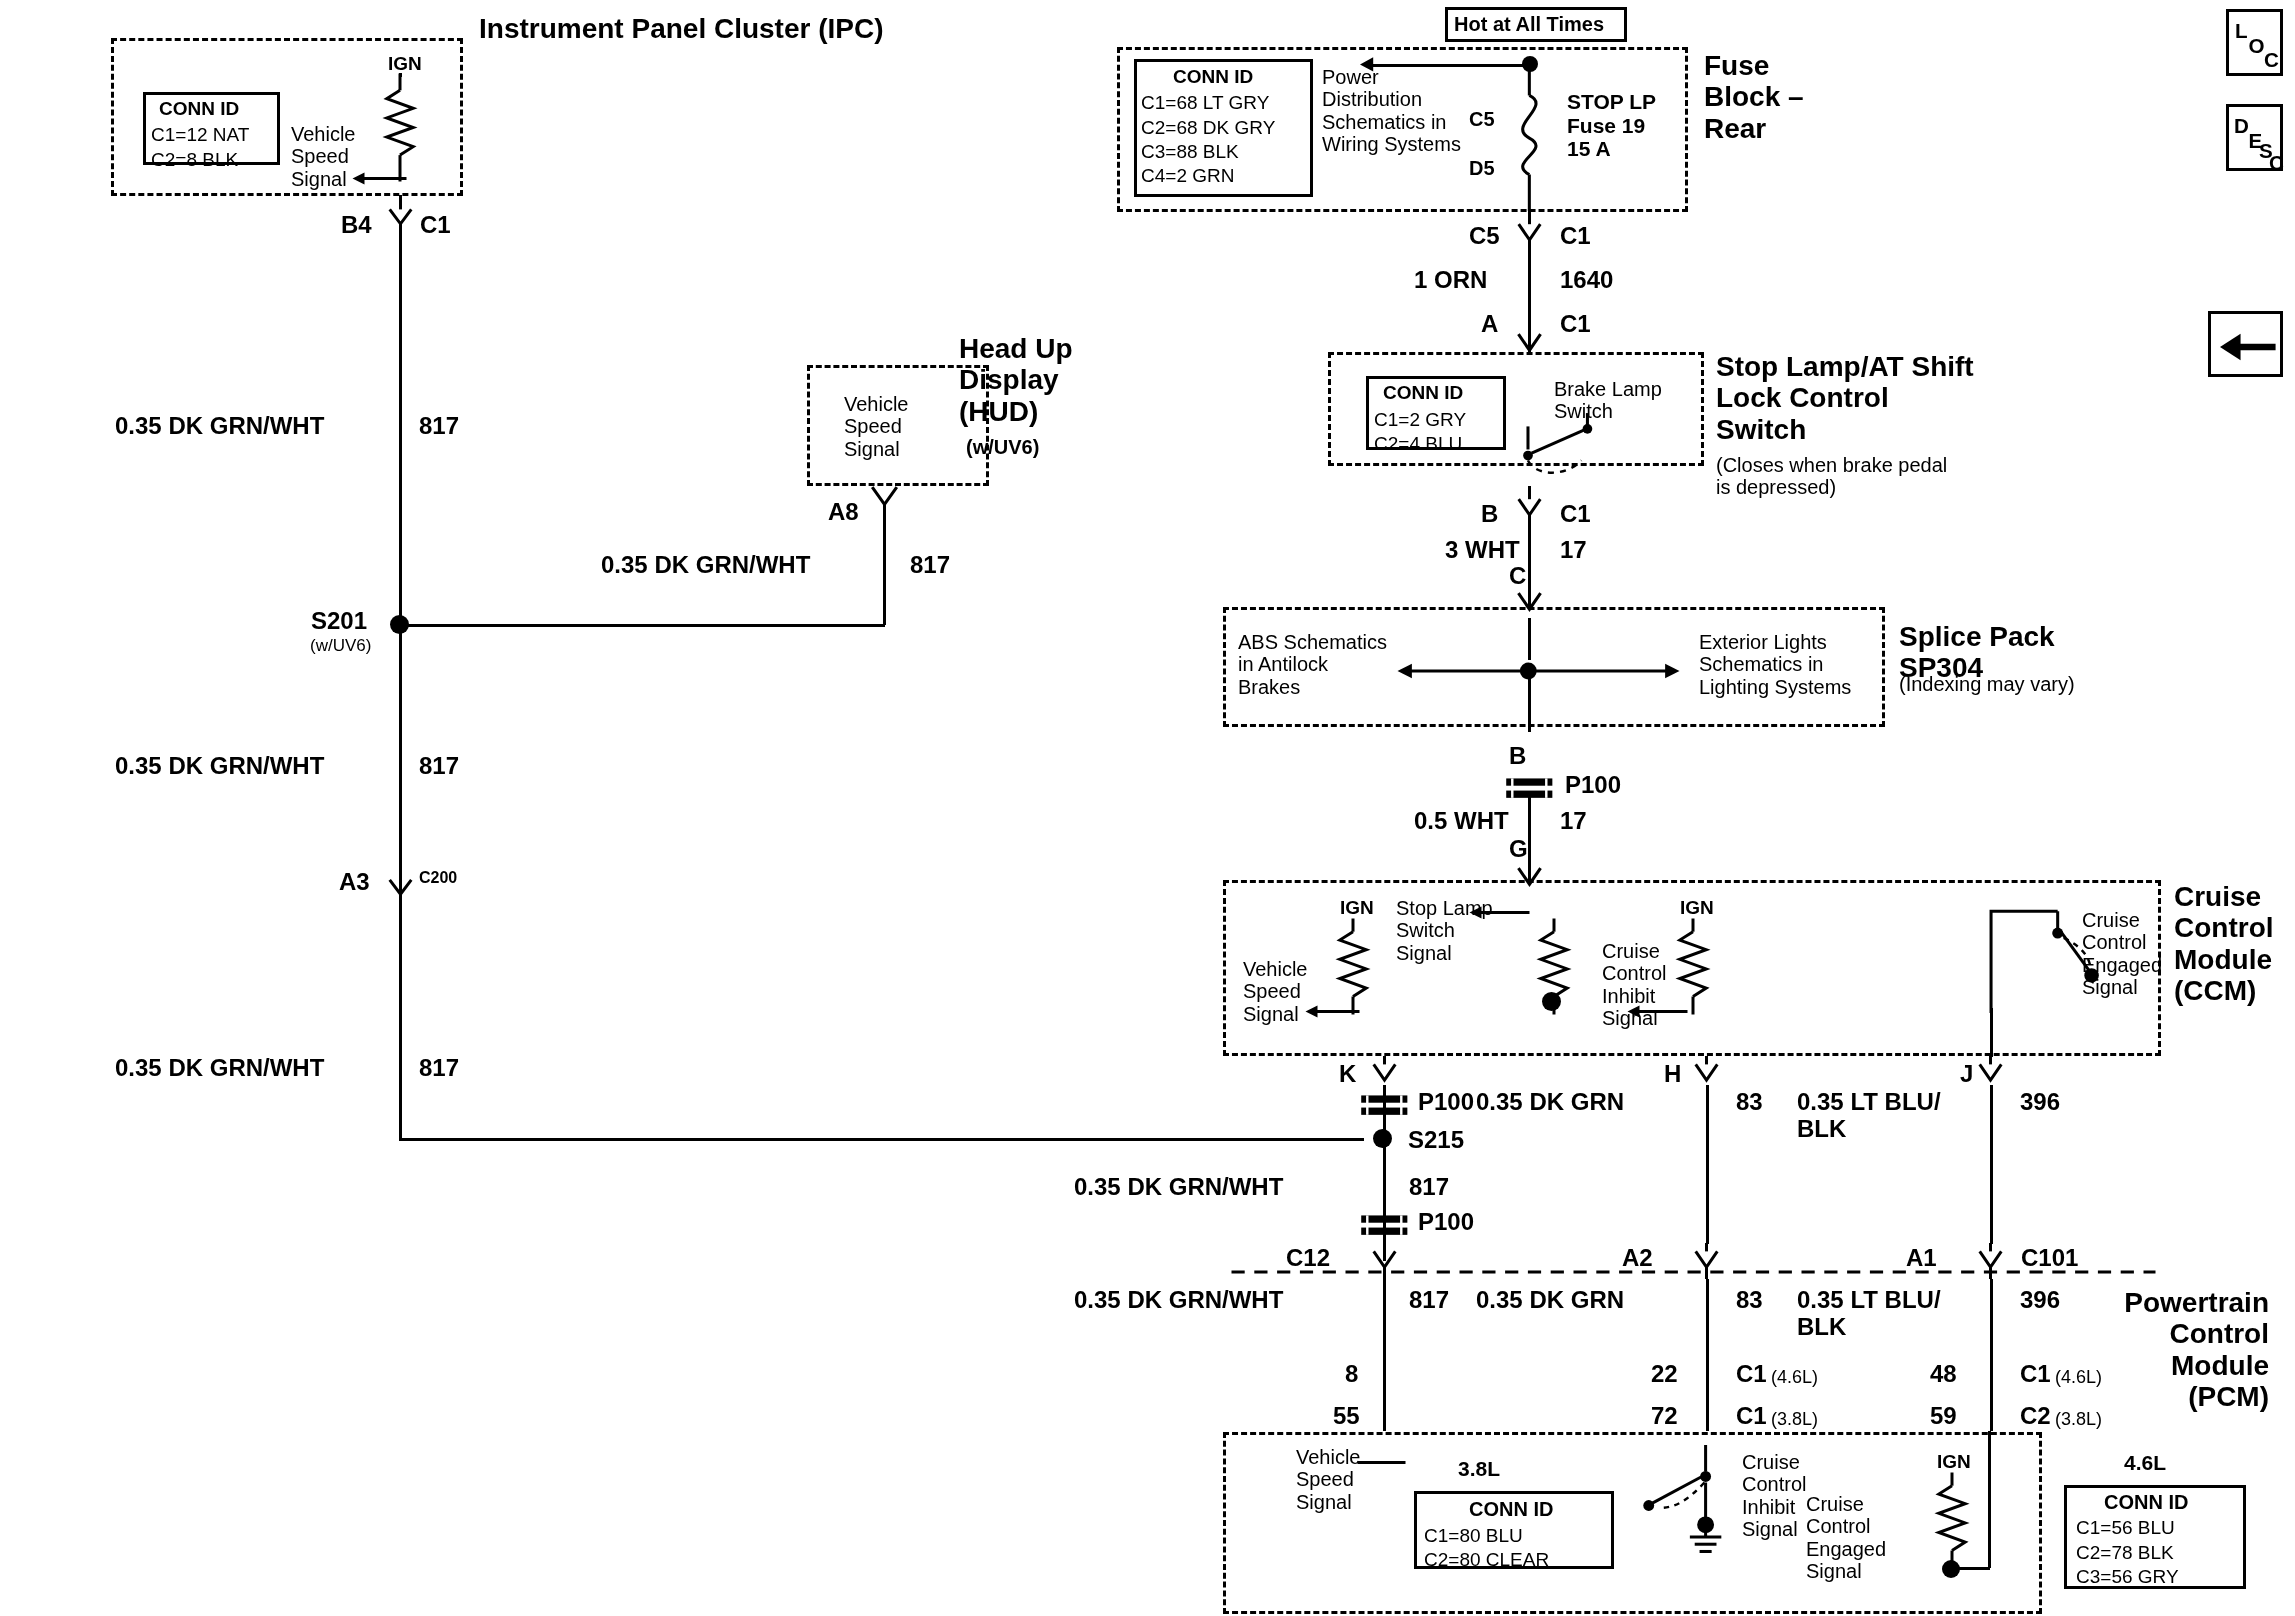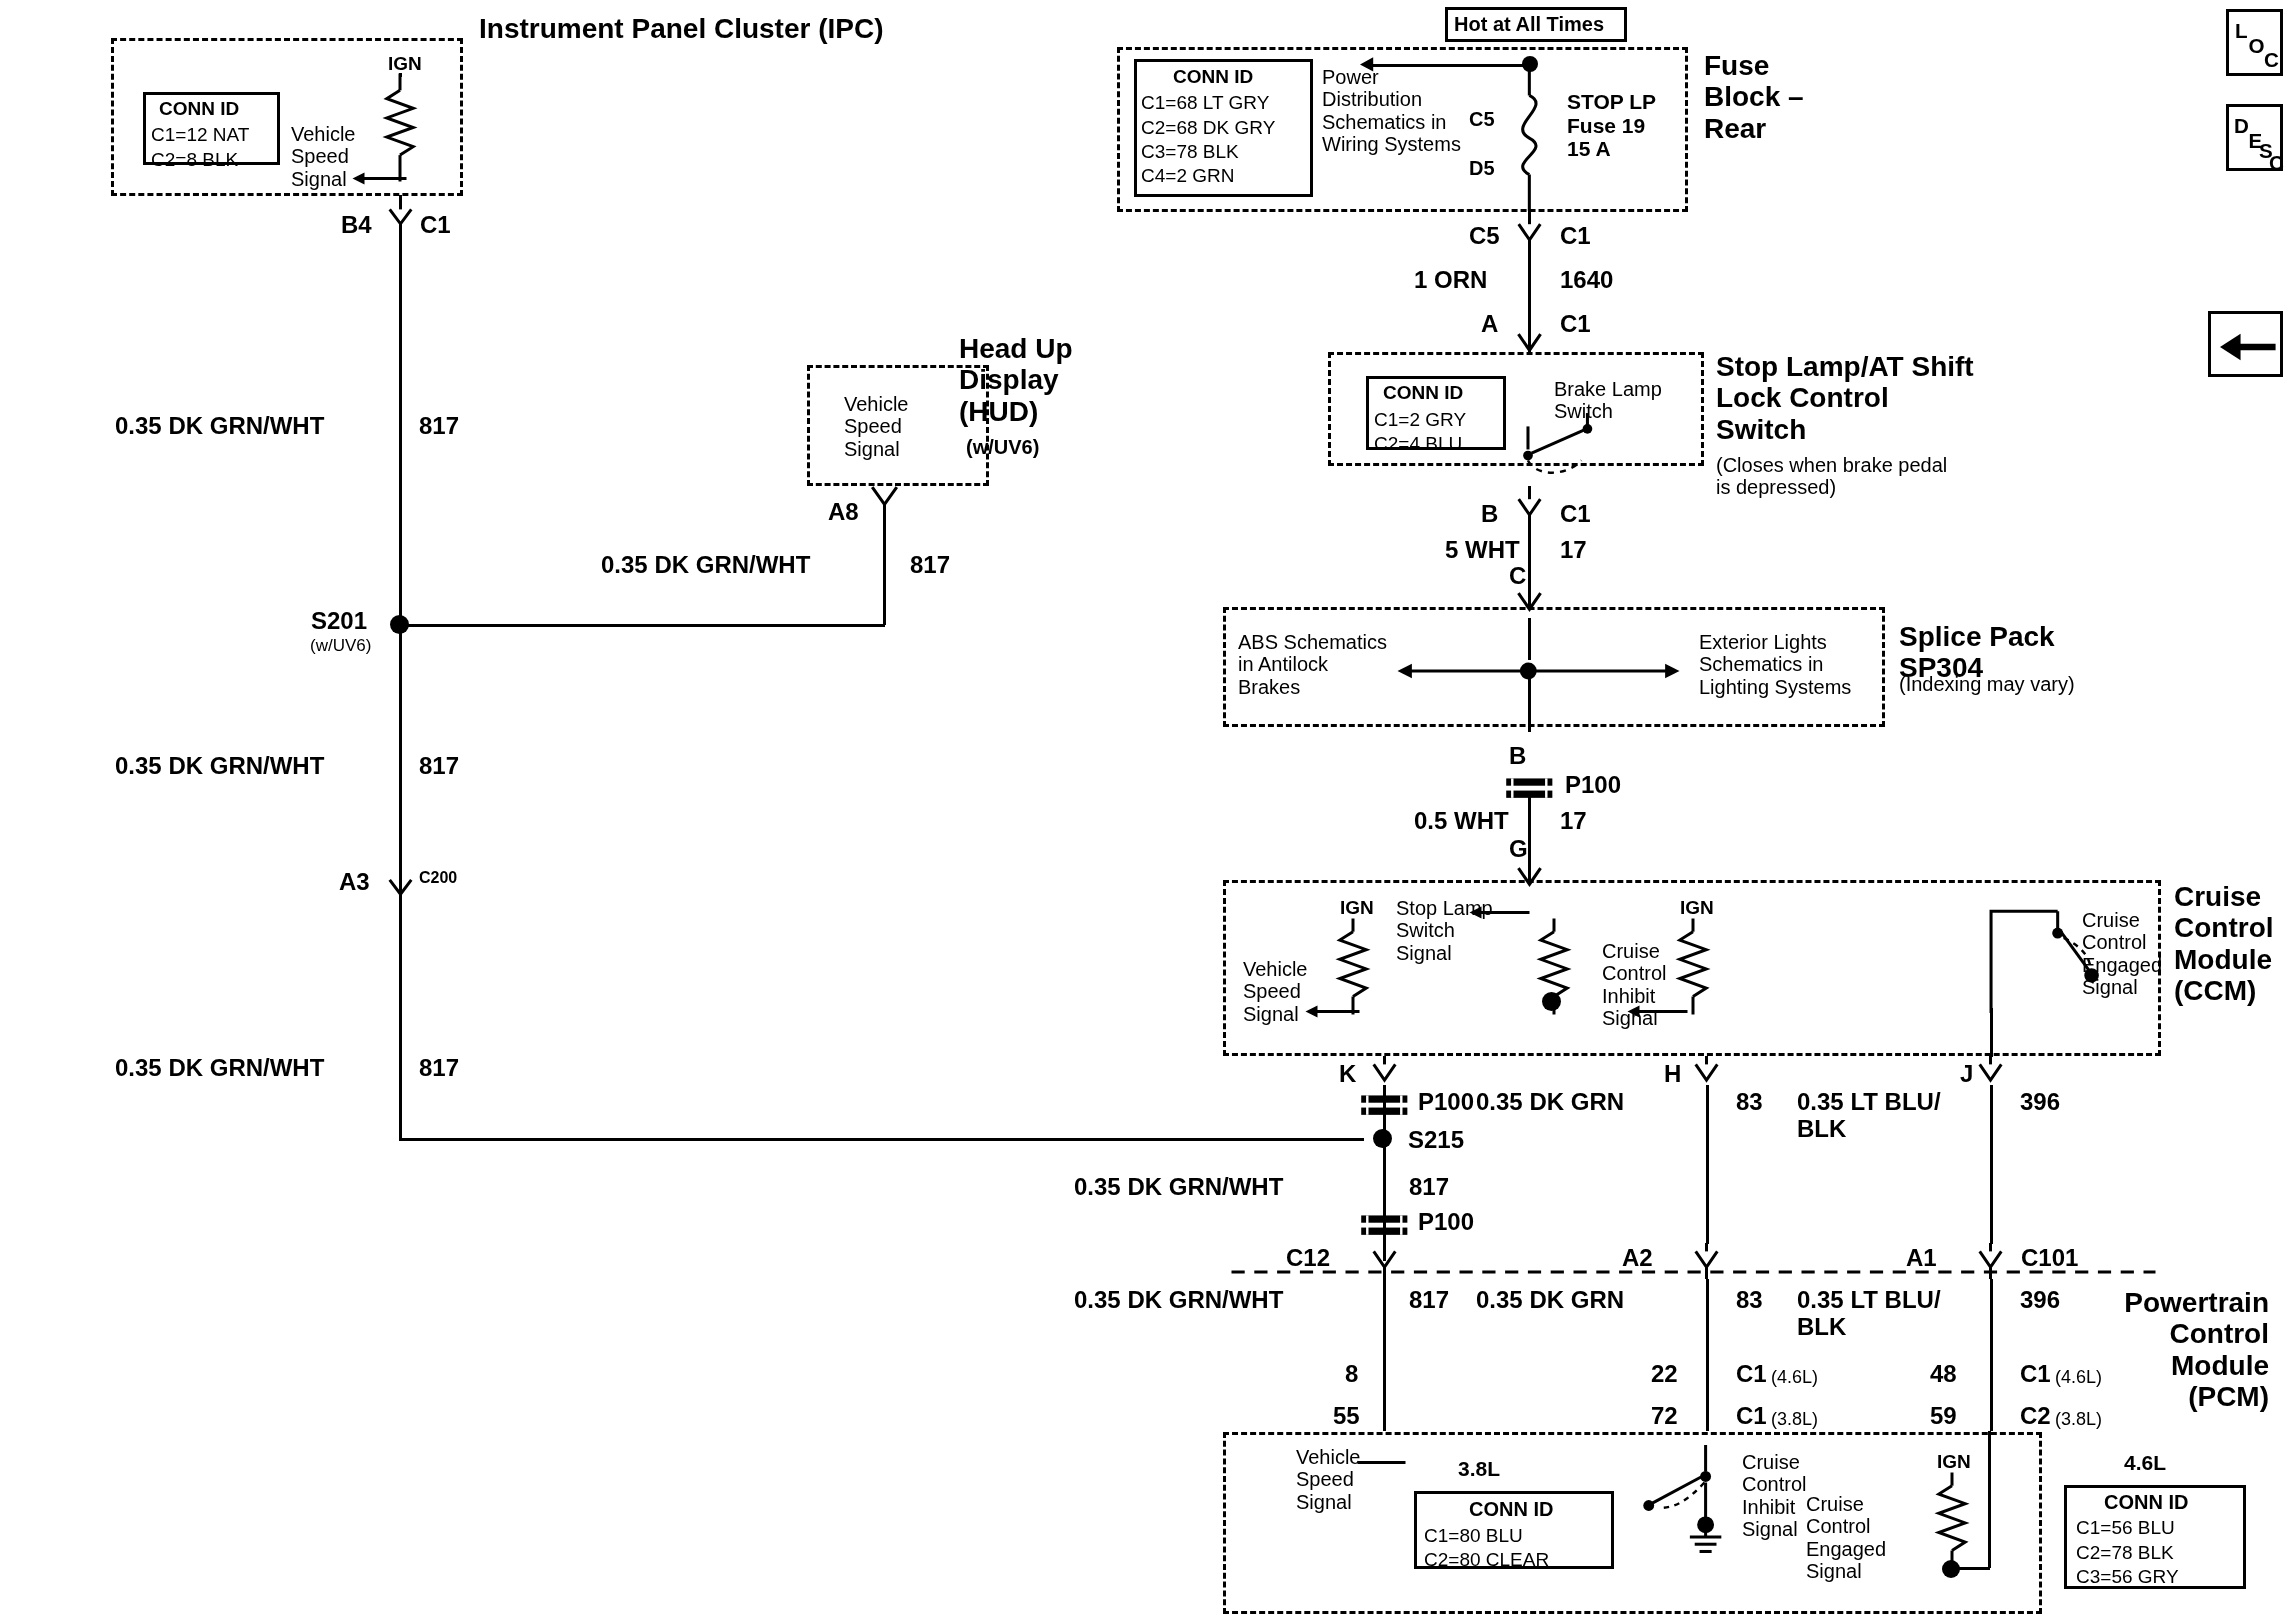--- a/index.html
+++ b/index.html
@@ -94,21 +94,21 @@
   <div class="dash" style="left:1117px;top:47px;width:571px;height:165px;"></div>
   <div class="t b" style="left:1704px;top:50px;font-size:28px;">Fuse
 Block –
 Rear</div>
   <div class="box" style="left:1445px;top:7.3px;width:182px;height:35px;"></div>
   <div class="t b" style="left:1454px;top:13.4px;font-size:20px;">Hot at All Times</div>
   <div class="box" style="left:1134px;top:59px;width:179px;height:138px;"></div>
   <div class="t b" style="left:1173px;top:66px;font-size:19px;">CONN ID</div>
   <div class="t" style="left:1141px;top:92px;font-size:19px;">C1=68 LT GRY</div>
   <div class="t" style="left:1141px;top:117px;font-size:19px;">C2=68 DK GRY</div>
-  <div class="t" style="left:1141px;top:141px;font-size:19px;">C3=78 BLK</div>
+  <div class="t" style="left:1141px;top:141px;font-size:19px;">C3=88 BLK</div>
   <div class="t" style="left:1141px;top:165px;font-size:19px;">C4=2 GRN</div>
   <div class="t" style="left:1322px;top:66px;font-size:20px;">Power
 Distribution
 Schematics in
 Wiring Systems</div>
   <div class="t b" style="left:1567px;top:90px;font-size:21px;">STOP LP
 Fuse 19
 15 A</div>
   <div class="t b" style="left:1469px;top:108px;font-size:20px;">C5</div>
   <div class="t b" style="left:1469px;top:157px;font-size:20px;">D5</div>
@@ -164,21 +164,21 @@
   </svg>
 
   <div class="t b" style="left:1481px;top:501px;font-size:24px;">B</div>
   <div class="t b" style="left:1560px;top:501px;font-size:24px;">C1</div>
   <svg style="left:1516px;top:486px;width:27px;height:36px;" viewBox="0 0 44 60" width="27" height="36">
     <line x1="22" y1="0" x2="22" y2="22" stroke="#000" stroke-width="5"></line>
     <polyline points="4,22 22,48 40,22" fill="none" stroke="#000" stroke-width="5"></polyline>
     <line x1="22" y1="48" x2="22" y2="60" stroke="#000" stroke-width="5"></line>
   </svg>
 
-  <div class="t b" style="left:1445px;top:537px;font-size:24px;">5 WHT</div>
+  <div class="t b" style="left:1445px;top:537px;font-size:24px;">3 WHT</div>
   <div class="t b" style="left:1560px;top:537px;font-size:24px;">17</div>
   <div class="ln v" style="left:1528px;top:522px;height:85px;"></div>
   <div class="t b" style="left:1509px;top:563px;font-size:24px;">C</div>
   <svg style="left:1516px;top:592px;width:27px;height:27px;" viewBox="0 0 44 44" width="27" height="27">
     <polyline points="4,2 22,28 40,2" fill="none" stroke="#000" stroke-width="5"></polyline>
   </svg>
 
   <div class="dash" style="left:1223px;top:607px;width:662px;height:120px;"></div>
   <div class="t b" style="left:1899px;top:613px;font-size:28px;margin-top:8px;">Splice Pack
 SP304</div>

